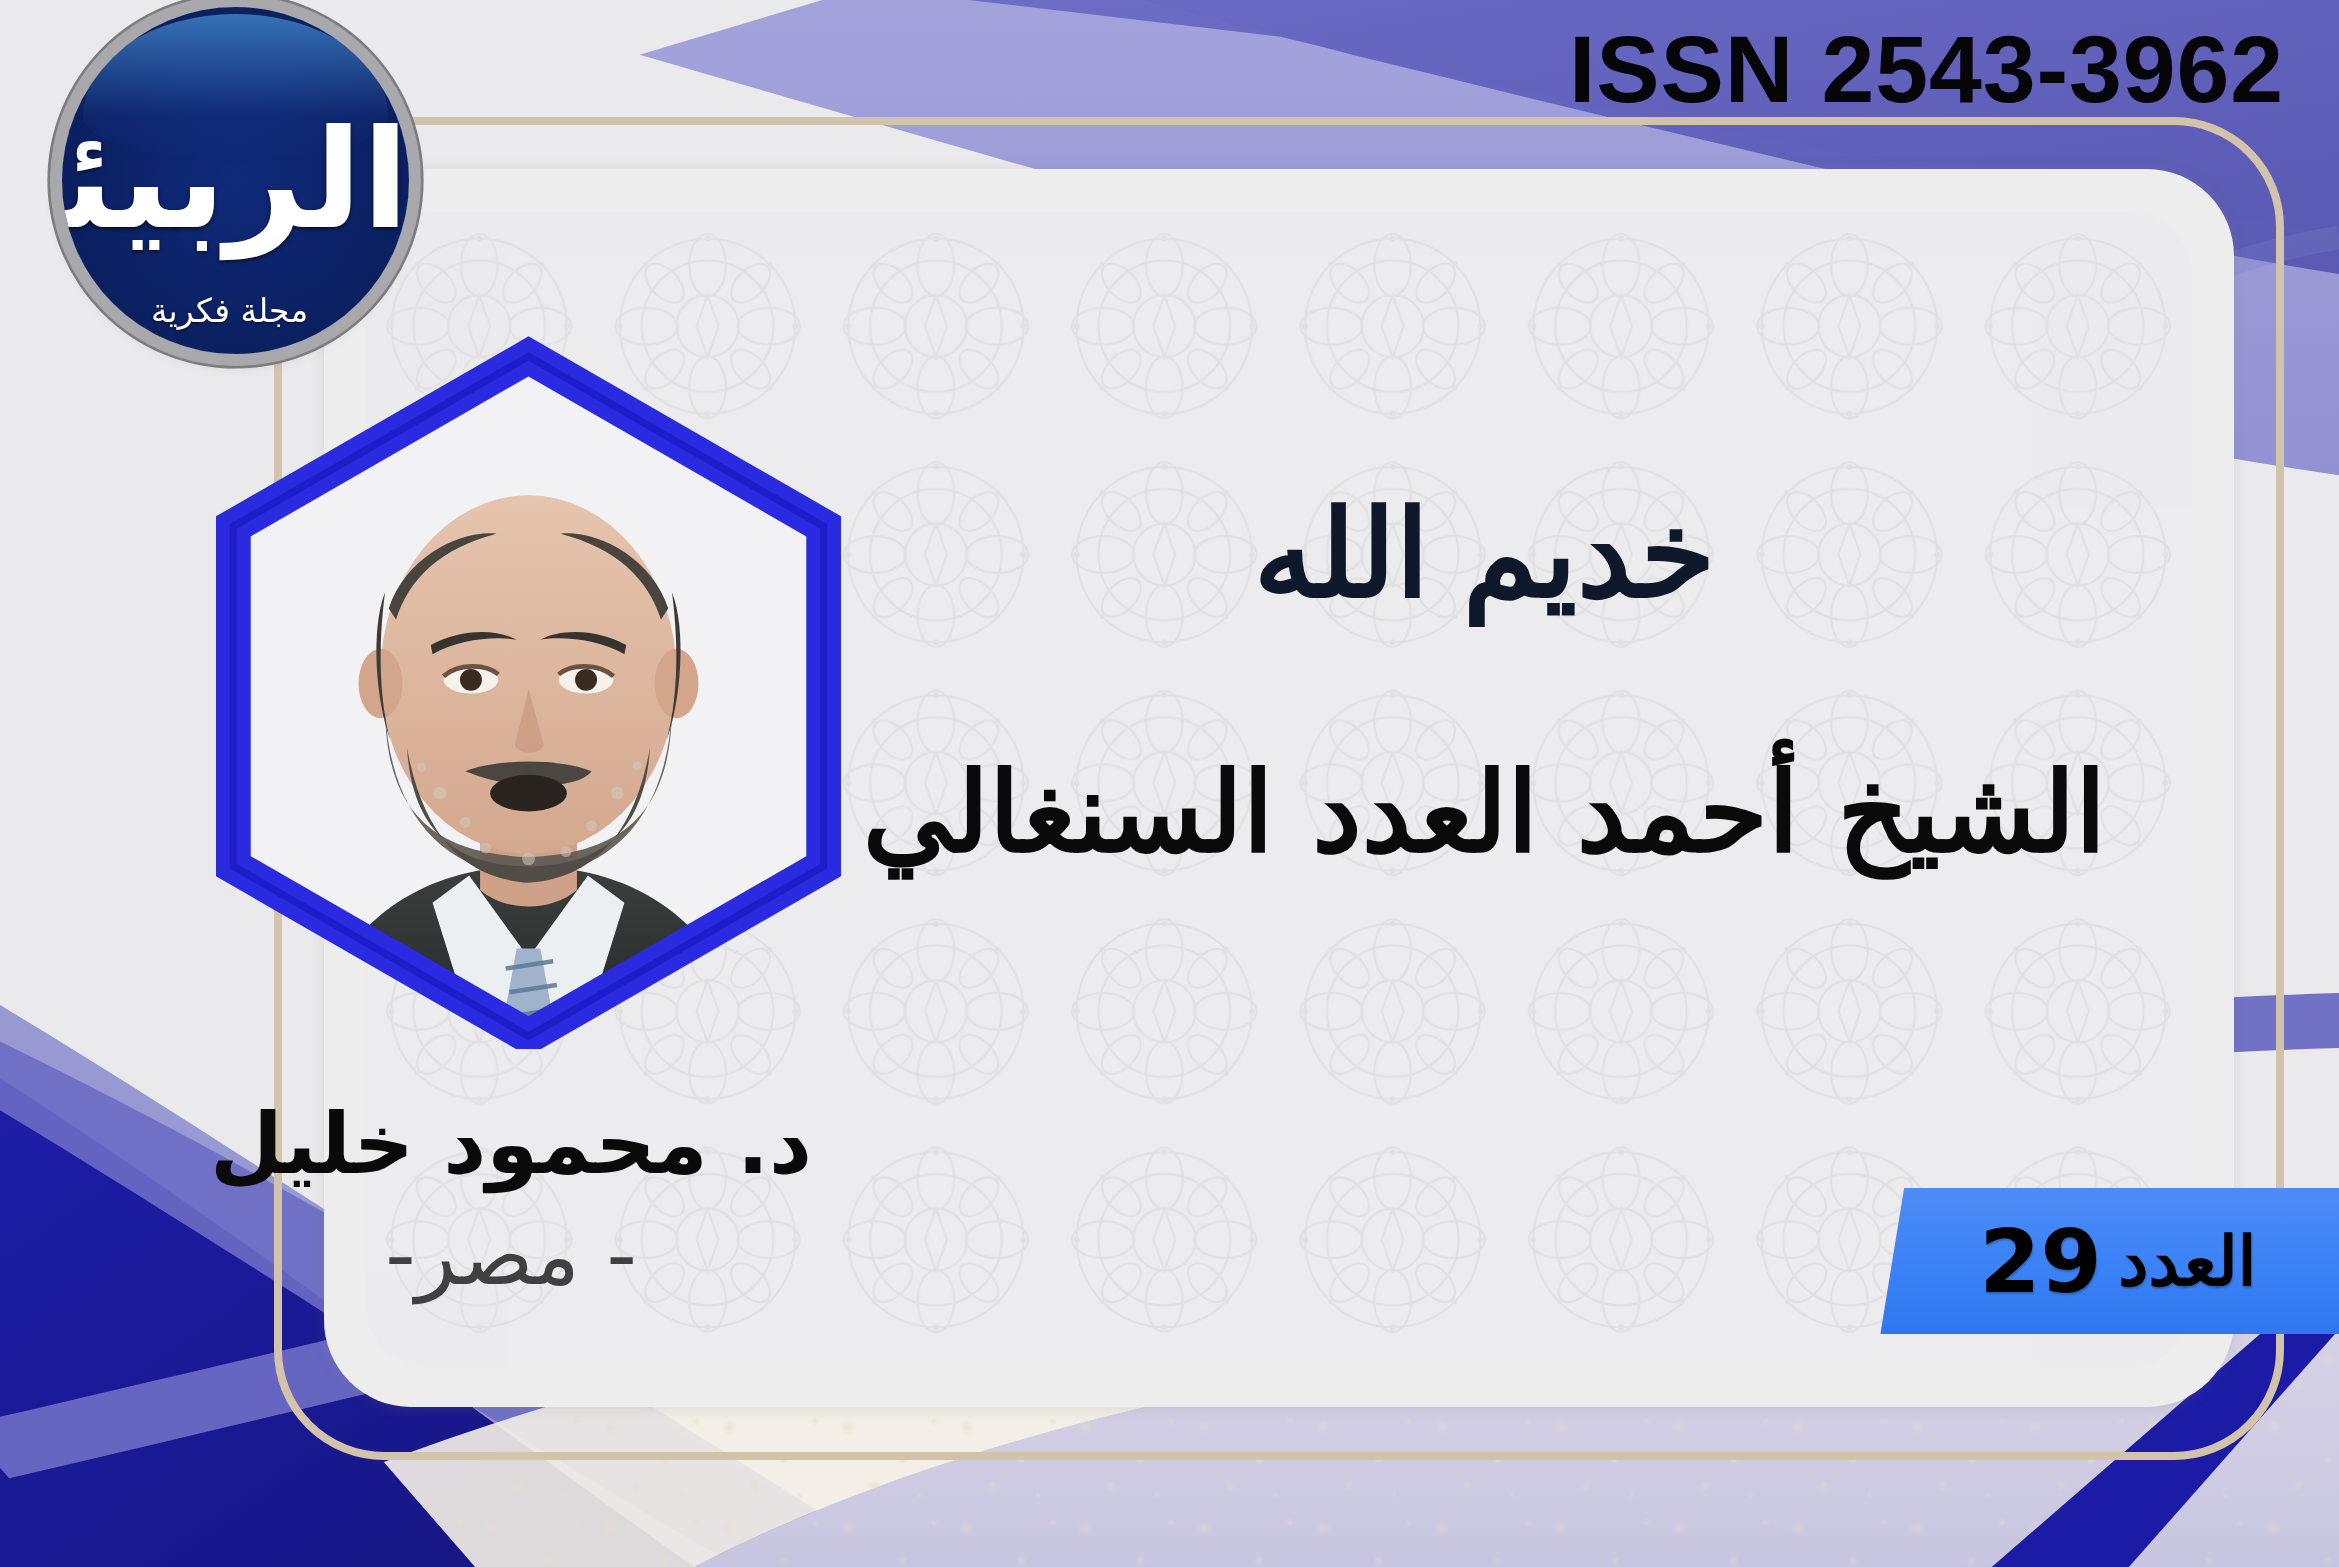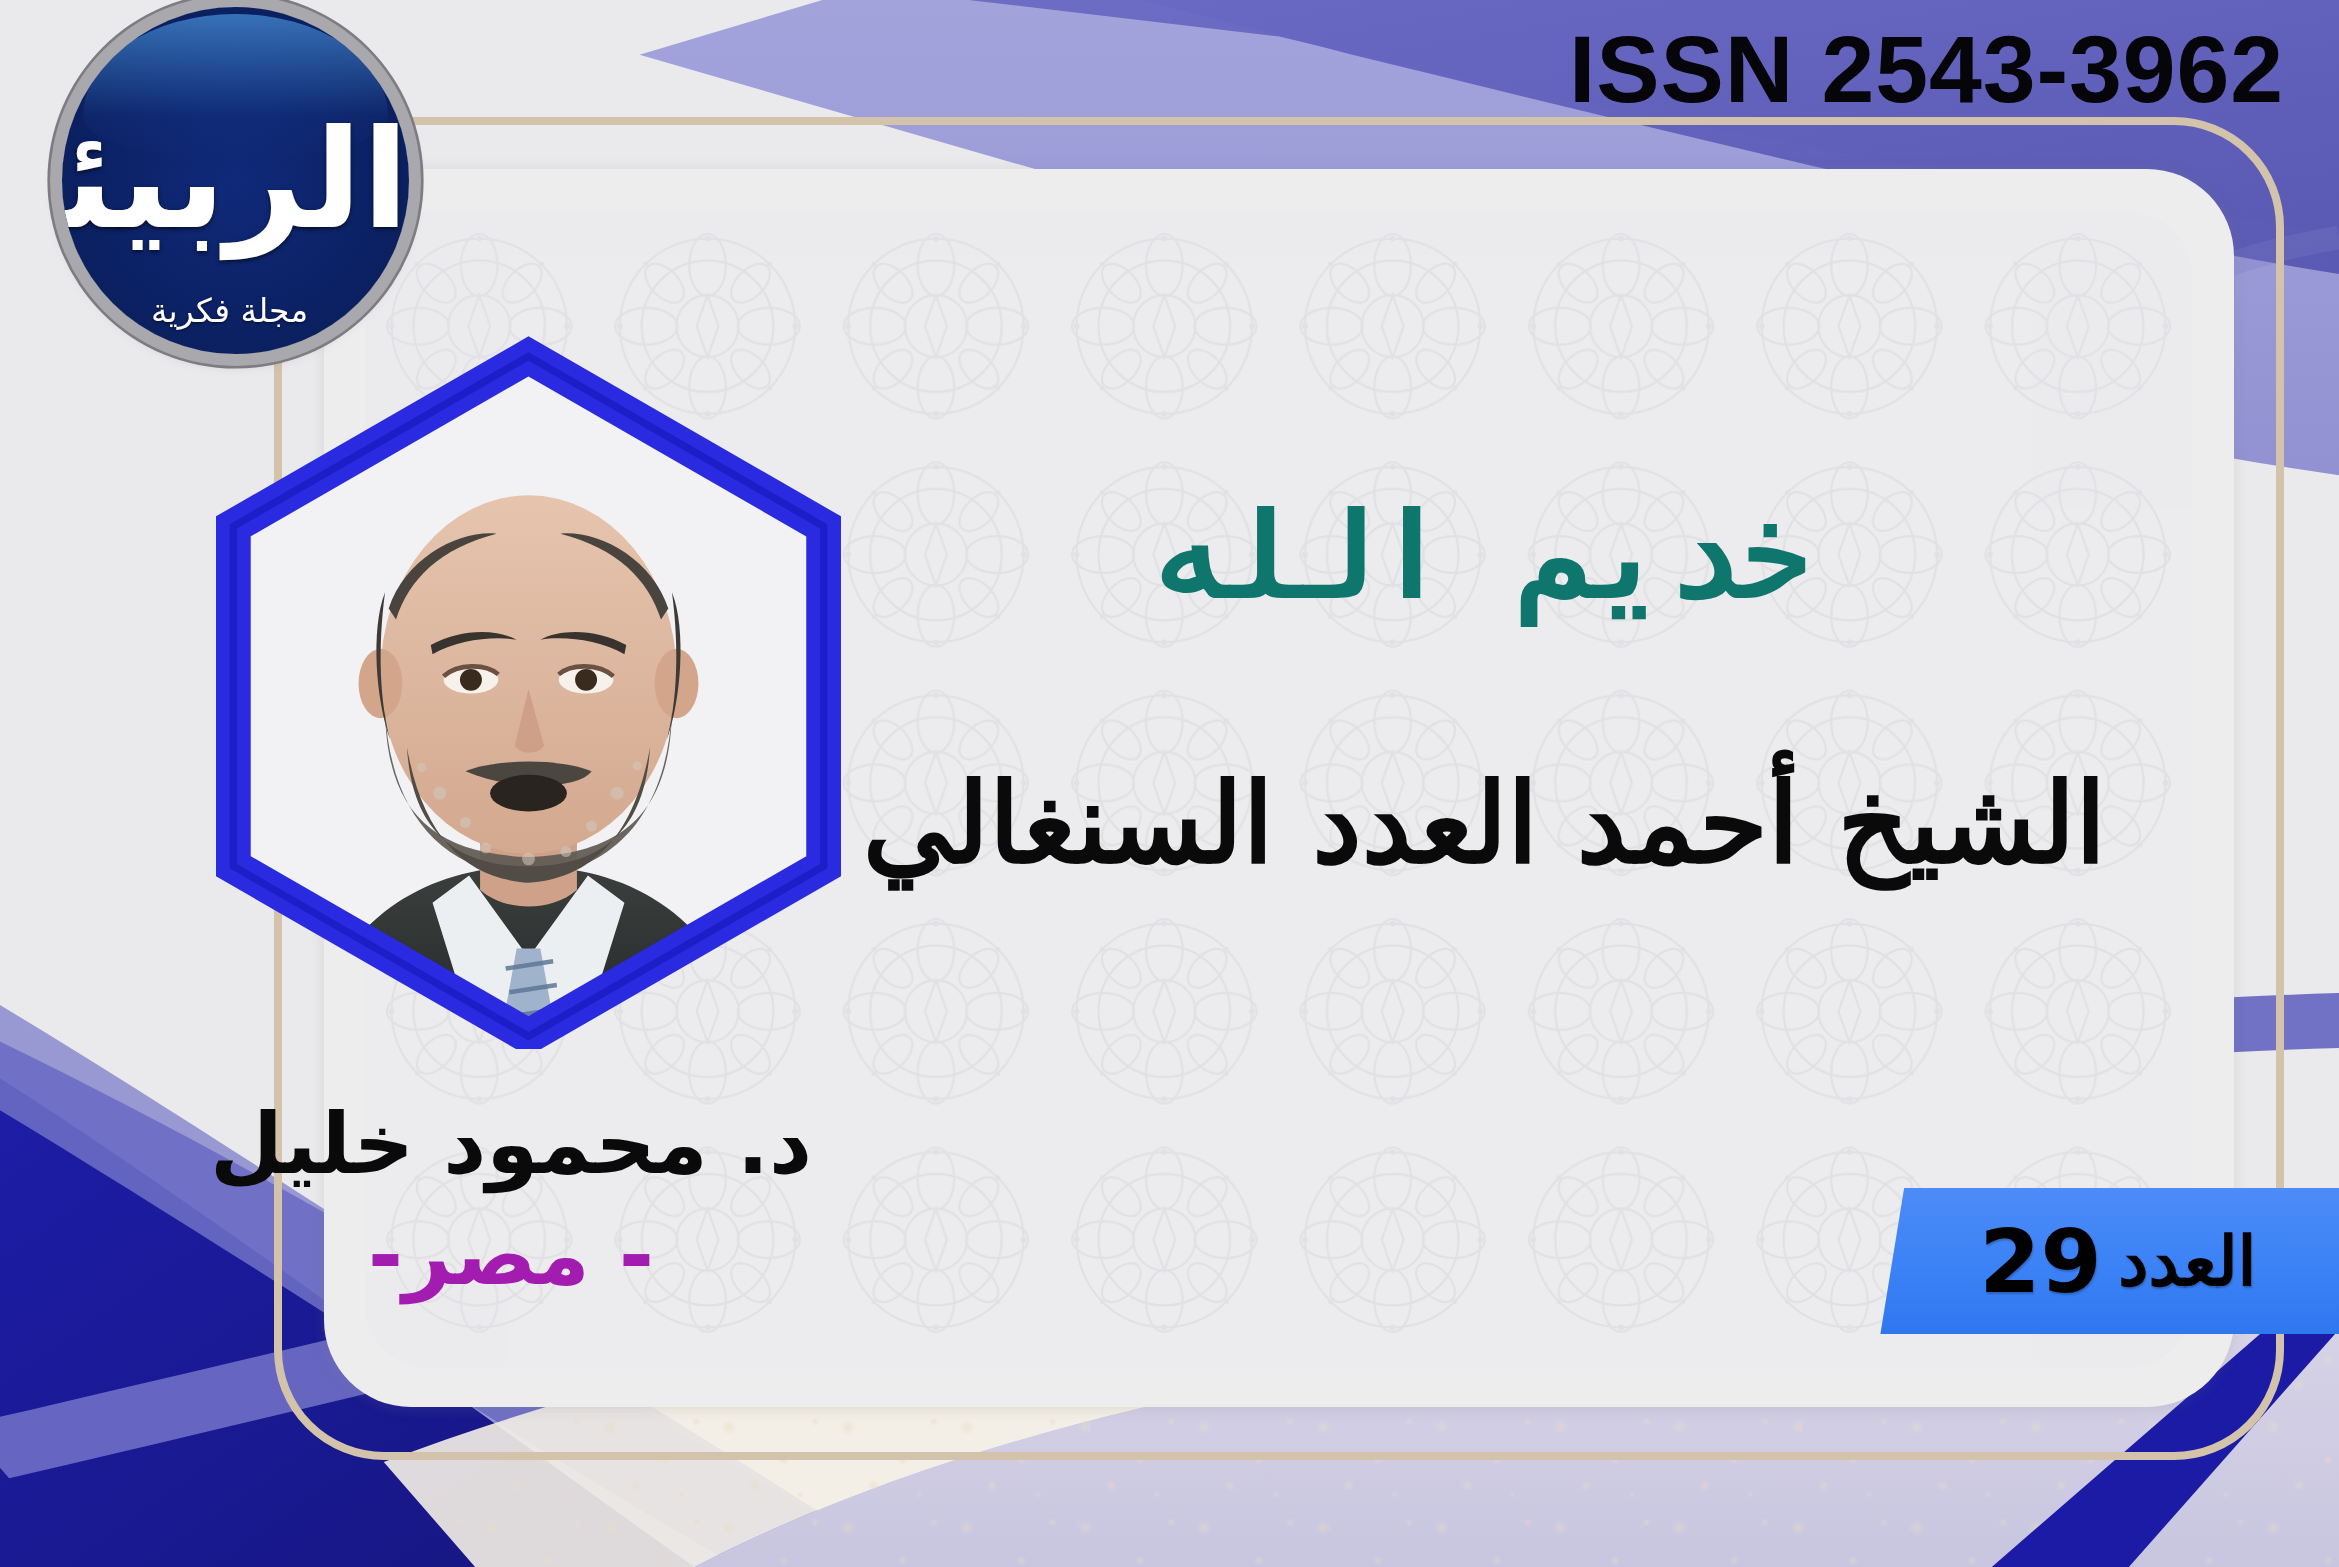--- a/index.html
+++ b/index.html
@@ -117,26 +117,26 @@
   
   .title-block{
     position:absolute;
     left:822px;top:475px;
     width:1325px;
     z-index:25;
     text-align:center;
     direction:rtl;
   }
   .title-main{
-    font-family:Liberation Mono, monospace;
+    font-family:Liberation Sans, sans-serif;
     font-weight:700;
     font-size:121px;
-    color:#0f766e;
+    color:#0f172a;
     line-height:1.25;
-    margin:15px 0 110px 0;
+    margin:4px 0 110px 0;
     letter-spacing:1.8px;
   }
   .title-sub{
     font-family:"DejaVu Serif", serif;
     font-weight:700;
     font-size:111px;
     color:#0a0a0a;
     line-height:1.3;
     margin:0;
     letter-spacing:0.9px;
@@ -154,23 +154,23 @@
   .author-name{
     font-family:"DejaVu Sans", sans-serif;
     font-weight:700;
     font-size:84px;
     color:#0a0a0a;
     line-height:1.18;
     margin:12px;
   }
   .author-country{
     font-family:"DejaVu Sans", sans-serif;
-    font-weight:700;
+    font-weight:400;
     font-size:84px;
-    color:#a21caf;
+    color:#404040;
     line-height:1.18;
     margin:7.3px 0 0 0;
   }
 
   
   .ribbon{
     position:absolute;
     right:-16.4px;top:1188px;
     width:475px;height:146px;
     z-index:45;

